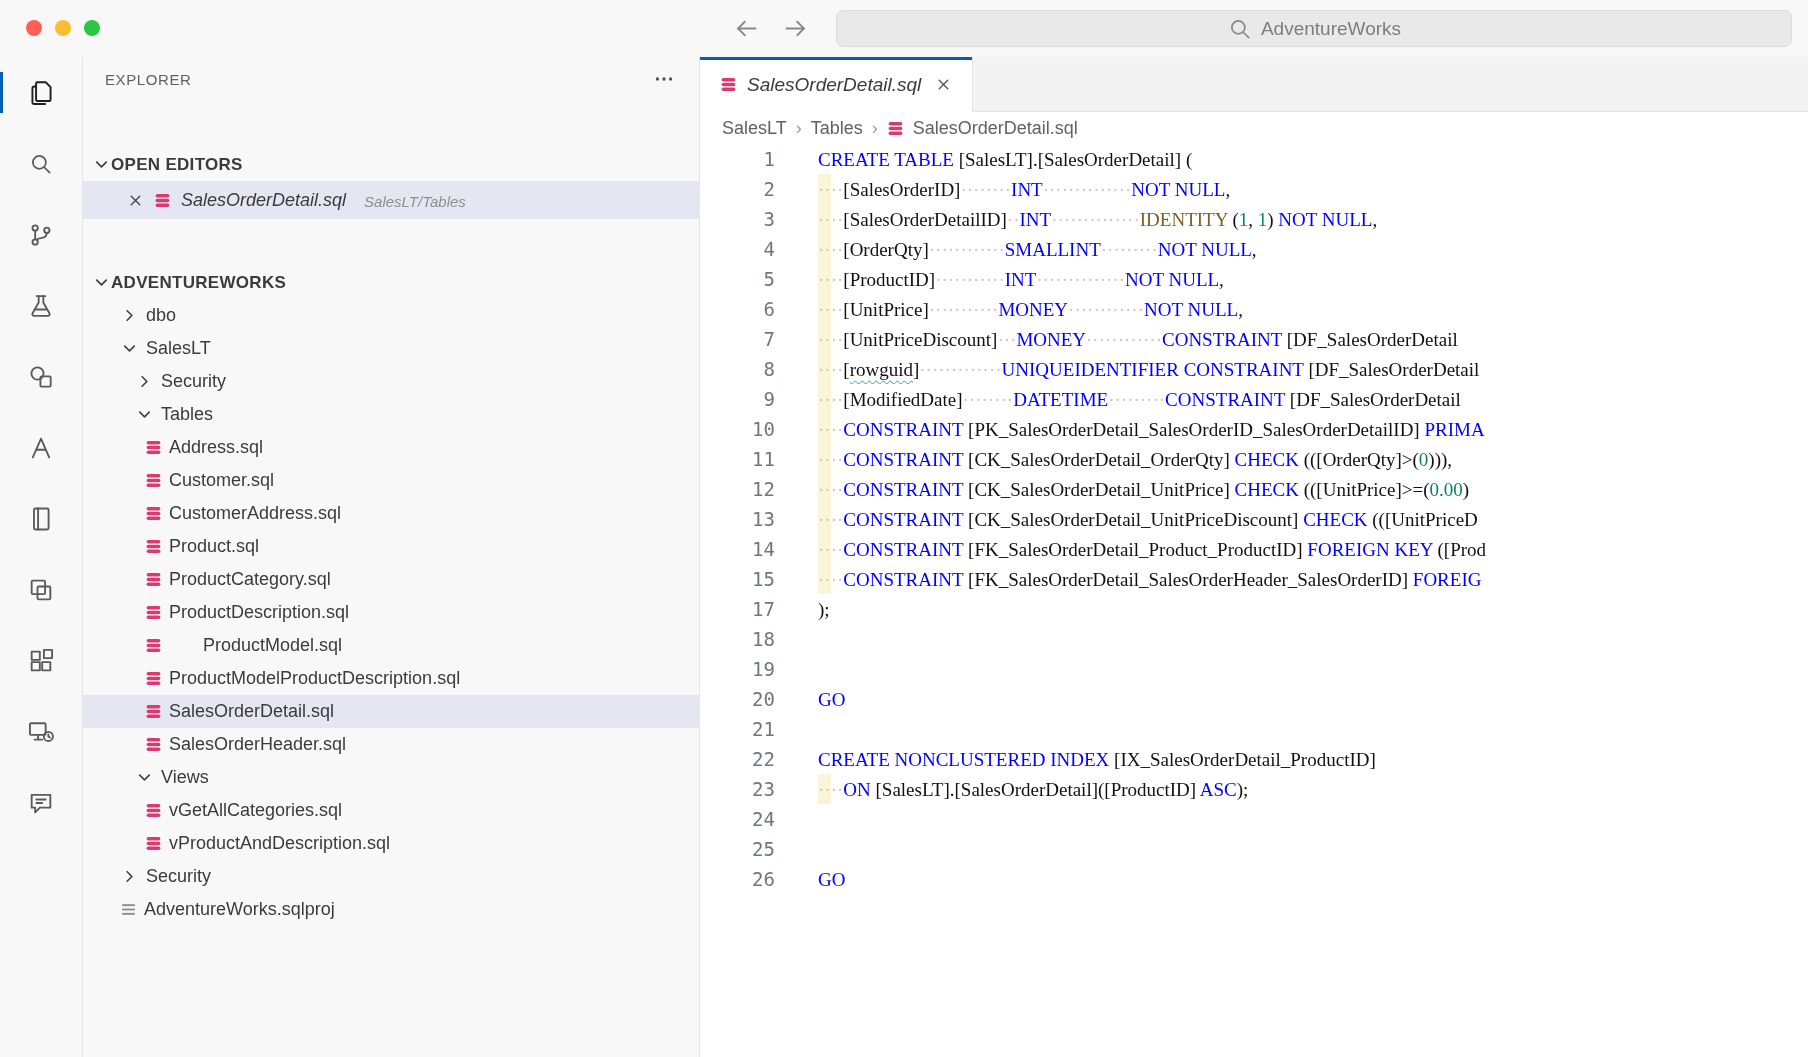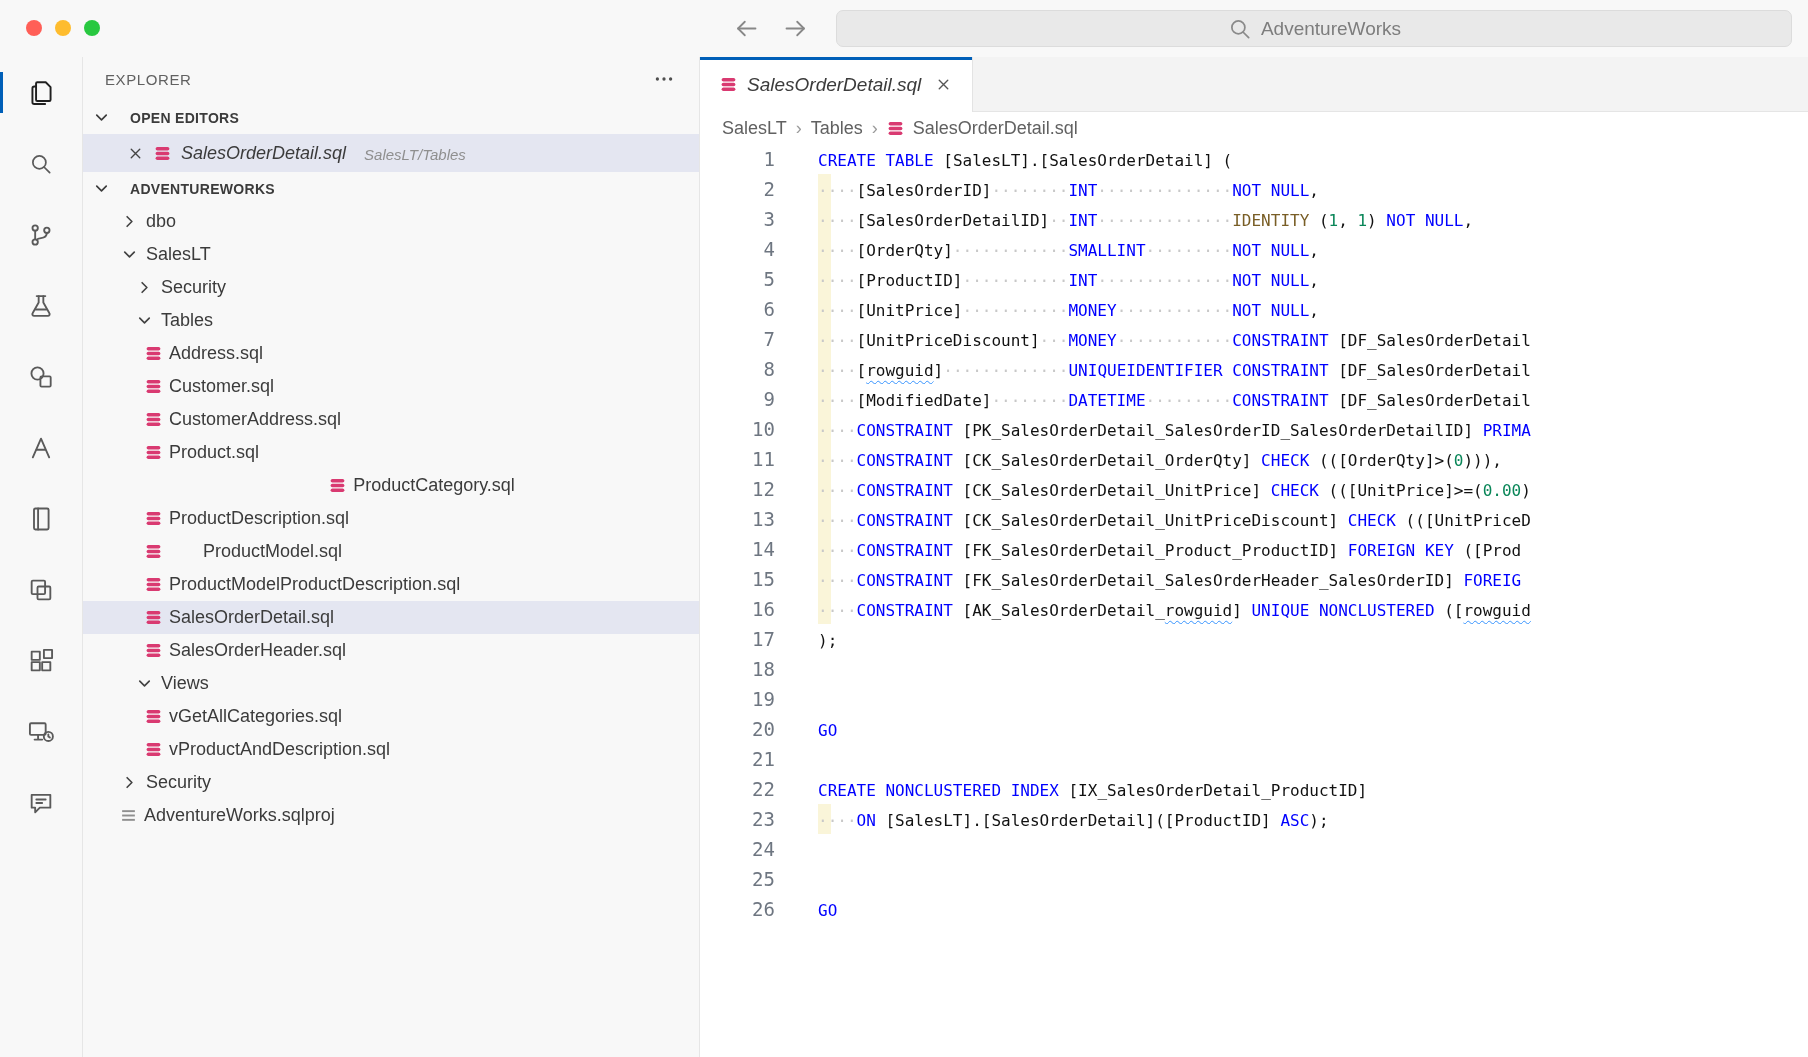--- a/index.html
+++ b/index.html
@@ -27,22 +27,22 @@
   .ab-item { height:71px; display:flex; align-items:center; justify-content:center; position:relative; color:#5a5a5a; cursor:pointer; }
   .ab-item.active { color:#1f1f1f; }
   .ab-item.active::before { content:""; position:absolute; left:0; top:15px; bottom:15px; width:2.5px; background:var(--accent,#005fb8); }
   .ab-item .ic { display:flex; }
 
   
   .sidebar { width:617px; background:#f8f8f8; border-right:1px solid #e6e6e6; flex:none; overflow:hidden; }
   .side-title { height:44px; display:flex; align-items:center; justify-content:space-between;
                 padding:0 24px 0 22px; color:#616161; font-size:15px; letter-spacing:.6px; }
   .side-title .ic { display:flex; color:#4f4f4f; cursor:pointer; }
-  .sec-head { height:33px; display:flex; align-items:center; gap:19px; padding-left:9px;
-              font-weight:600; font-size:14px; color:#3b3b3b; letter-spacing:.3px; cursor:pointer; }
+  .sec-head { height:33px; display:flex; align-items:center; gap:0; padding-left:9px;
+              font-weight:600; font-size:17px; color:#3b3b3b; letter-spacing:.3px; cursor:pointer;margin-top:47px; }
   .sec-head .ic { display:flex; color:#3b3b3b; }
   .oe-item { height:38px; display:flex; align-items:center; background:var(--sel,#e4e6f1); padding-left:44px; gap:10px; cursor:pointer; }
   .oe-item .ic { display:flex; }
   .oe-close { color:#444; }
   .oe-name { font-style:italic; font-size:18px; color:#3b3b3b; }
   .oe-detail { font-style:italic; font-size:15px; color:#8f8f8f; margin-left:8px; padding-top:2px; }
   .trow { height:33px; display:flex; align-items:center; font-size:18px; color:#3b3b3b; gap:7px; cursor:pointer; }
   .trow.sel { background:var(--sel,#e4e6f1); }
   .trow .ic { display:flex; color:#424242; }
   .ic.db { color:var(--dbpink,#d93a71); }
@@ -64,21 +64,21 @@
   .breadcrumb .sep { color:#9a9a9a; }
   .breadcrumb .ic { display:flex; }
   .bc-item { cursor:pointer; }
 
   
   .code { flex:1; overflow:hidden; font-family:"DejaVu Sans Mono", monospace; background:#fff; }
   .cline { position:relative; height:30px; line-height:30px; white-space:pre; overflow:hidden; }
   .cline.strip::before { content:""; position:absolute; left:118px; top:0; bottom:0; width:13px; background:var(--strip,#faf5d9); }
   .ln { display:inline-block; width:75px; text-align:right; color:var(--linenum,#6e7681);
         font-size:19px; margin-right:43px; position:relative; }
-  .ct { font-size:16px; position:relative; }
+  .ct { font-size:19px; position:relative;font-family:Liberation Serif, serif; }
   .tk-k { color:var(--kw,#0000ff); }
   .tk-p { color:#111; }
   .tk-n { color:var(--num,#098658); }
   .tk-i { color:var(--ident,#795e26); }
   .tk-d { color:var(--dots,#c8c8c8); }
   .tk-s { color:#111; text-decoration-line:underline; text-decoration-style:wavy;
           text-decoration-color:var(--squig,#3794ff); text-decoration-thickness:1px; text-underline-offset:4px; }
 </style>
 </head>
 <body>
@@ -342,21 +342,21 @@
               <svg width="17" height="17" viewBox="0 0 16 16">
                 <g fill="currentColor">
                   <rect x="1.5" y="1.8" width="13" height="3.4" rx="1.7"></rect>
                   <rect x="1.5" y="6.3" width="13" height="3.4" rx="1.7"></rect>
                   <rect x="1.5" y="10.8" width="13" height="3.4" rx="1.7"></rect>
                 </g>
               </svg>
             </span>
             <span>Product.sql</span>
           </div>
-          <div class="trow" style="padding-left: 62px; justify-content: center;">
+          <div class="trow" style="padding-left: 62px;">
             <span class="ic db">
               <svg width="17" height="17" viewBox="0 0 16 16">
                 <g fill="currentColor">
                   <rect x="1.5" y="1.8" width="13" height="3.4" rx="1.7"></rect>
                   <rect x="1.5" y="6.3" width="13" height="3.4" rx="1.7"></rect>
                   <rect x="1.5" y="10.8" width="13" height="3.4" rx="1.7"></rect>
                 </g>
               </svg>
             </span>
             <span>ProductCategory.sql</span>
@@ -524,21 +524,20 @@
           <div class="cline strip"><span class="ln">6</span><span class="ct"><span class="tk-d">····</span><span class="tk-p">[UnitPrice]</span><span class="tk-d">···········</span><span class="tk-k">MONEY</span><span class="tk-d">············</span><span class="tk-k">NOT NULL</span><span class="tk-p">,</span></span></div>
           <div class="cline strip"><span class="ln">7</span><span class="ct"><span class="tk-d">····</span><span class="tk-p">[UnitPriceDiscount]</span><span class="tk-d">···</span><span class="tk-k">MONEY</span><span class="tk-d">············</span><span class="tk-k">CONSTRAINT</span><span class="tk-p"> [DF_SalesOrderDetail</span></span></div>
           <div class="cline strip"><span class="ln">8</span><span class="ct"><span class="tk-d">····</span><span class="tk-p">[</span><span class="tk-s">rowguid</span><span class="tk-p">]</span><span class="tk-d">·············</span><span class="tk-k">UNIQUEIDENTIFIER</span><span class="tk-p"> </span><span class="tk-k">CONSTRAINT</span><span class="tk-p"> [DF_SalesOrderDetail</span></span></div>
           <div class="cline strip"><span class="ln">9</span><span class="ct"><span class="tk-d">····</span><span class="tk-p">[ModifiedDate]</span><span class="tk-d">········</span><span class="tk-k">DATETIME</span><span class="tk-d">·········</span><span class="tk-k">CONSTRAINT</span><span class="tk-p"> [DF_SalesOrderDetail</span></span></div>
           <div class="cline strip"><span class="ln">10</span><span class="ct"><span class="tk-d">····</span><span class="tk-k">CONSTRAINT</span><span class="tk-p"> [PK_SalesOrderDetail_SalesOrderID_SalesOrderDetailID] </span><span class="tk-k">PRIMA</span></span></div>
           <div class="cline strip"><span class="ln">11</span><span class="ct"><span class="tk-d">····</span><span class="tk-k">CONSTRAINT</span><span class="tk-p"> [CK_SalesOrderDetail_OrderQty] </span><span class="tk-k">CHECK</span><span class="tk-p"> (([OrderQty]&gt;(</span><span class="tk-n">0</span><span class="tk-p">))),</span></span></div>
           <div class="cline strip"><span class="ln">12</span><span class="ct"><span class="tk-d">····</span><span class="tk-k">CONSTRAINT</span><span class="tk-p"> [CK_SalesOrderDetail_UnitPrice] </span><span class="tk-k">CHECK</span><span class="tk-p"> (([UnitPrice]&gt;=(</span><span class="tk-n">0.00</span><span class="tk-p">)</span></span></div>
           <div class="cline strip"><span class="ln">13</span><span class="ct"><span class="tk-d">····</span><span class="tk-k">CONSTRAINT</span><span class="tk-p"> [CK_SalesOrderDetail_UnitPriceDiscount] </span><span class="tk-k">CHECK</span><span class="tk-p"> (([UnitPriceD</span></span></div>
           <div class="cline strip"><span class="ln">14</span><span class="ct"><span class="tk-d">····</span><span class="tk-k">CONSTRAINT</span><span class="tk-p"> [FK_SalesOrderDetail_Product_ProductID] </span><span class="tk-k">FOREIGN KEY</span><span class="tk-p"> ([Prod</span></span></div>
           <div class="cline strip"><span class="ln">15</span><span class="ct"><span class="tk-d">····</span><span class="tk-k">CONSTRAINT</span><span class="tk-p"> [FK_SalesOrderDetail_SalesOrderHeader_SalesOrderID] </span><span class="tk-k">FOREIG</span></span></div>
-          <div class="cline strip"><span class="ln">16</span><span class="ct"><span class="tk-d">····</span><span class="tk-k">CONSTRAINT</span><span class="tk-p"> [AK_SalesOrderDetail_</span><span class="tk-s">rowguid</span><span class="tk-p">] </span><span class="tk-k">UNIQUE NONCLUSTERED</span><span class="tk-p"> ([</span><span class="tk-s">rowguid</span></span></div>
           <div class="cline"><span class="ln">17</span><span class="ct"><span class="tk-p">);</span></span></div>
           <div class="cline"><span class="ln">18</span><span class="ct"></span></div>
           <div class="cline"><span class="ln">19</span><span class="ct"></span></div>
           <div class="cline"><span class="ln">20</span><span class="ct"><span class="tk-k">GO</span></span></div>
           <div class="cline"><span class="ln">21</span><span class="ct"></span></div>
           <div class="cline"><span class="ln">22</span><span class="ct"><span class="tk-k">CREATE</span><span class="tk-p"> </span><span class="tk-k">NONCLUSTERED</span><span class="tk-p"> </span><span class="tk-k">INDEX</span><span class="tk-p"> [IX_SalesOrderDetail_ProductID]</span></span></div>
           <div class="cline strip"><span class="ln">23</span><span class="ct"><span class="tk-d">····</span><span class="tk-k">ON</span><span class="tk-p"> [SalesLT].[SalesOrderDetail]([ProductID] </span><span class="tk-k">ASC</span><span class="tk-p">);</span></span></div>
           <div class="cline"><span class="ln">24</span><span class="ct"></span></div>
           <div class="cline"><span class="ln">25</span><span class="ct"></span></div>
           <div class="cline"><span class="ln">26</span><span class="ct"><span class="tk-k">GO</span></span></div>

